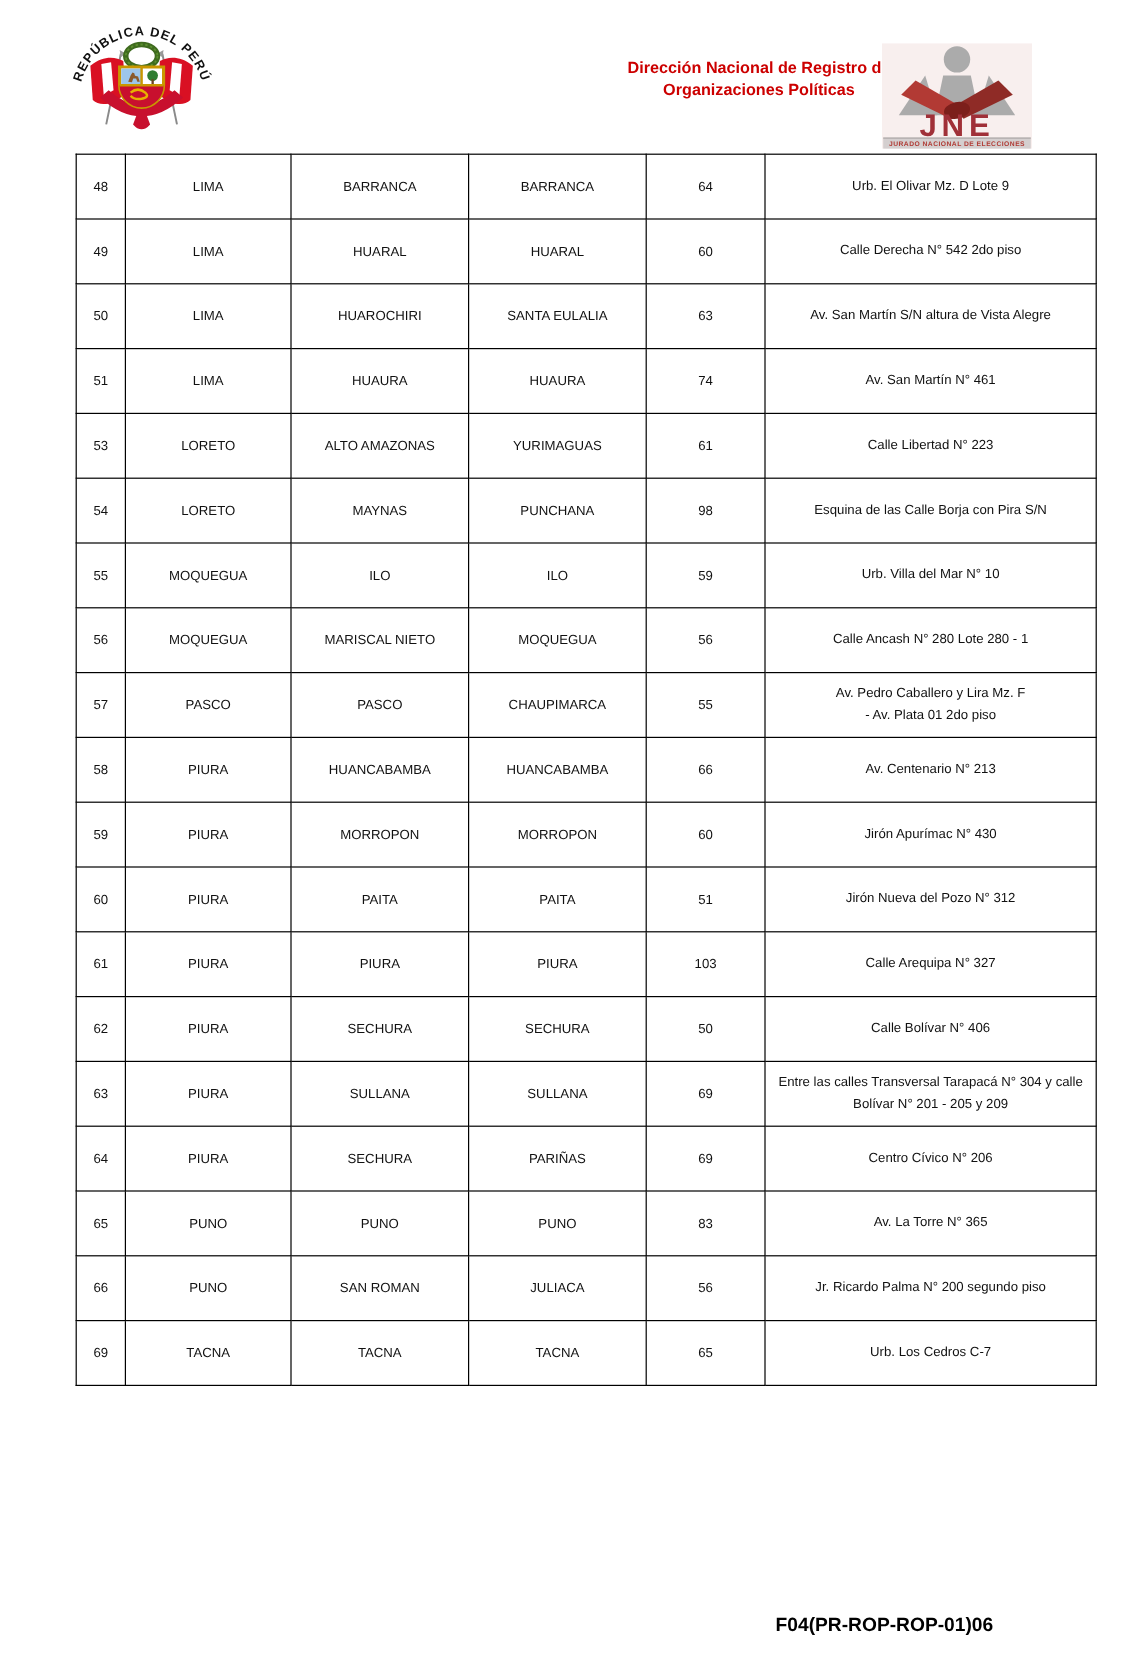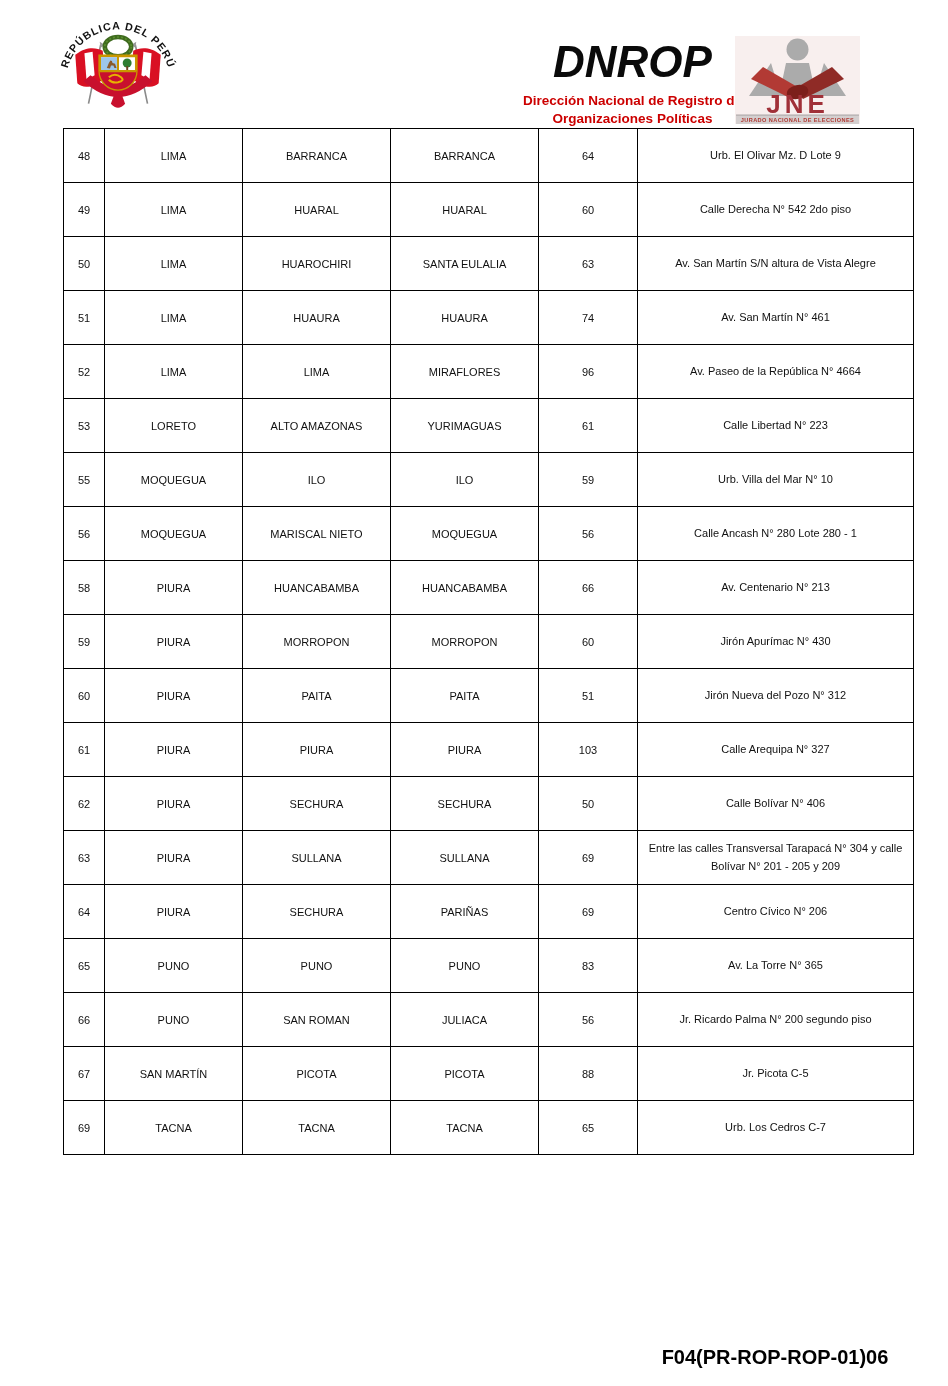--- a/index.html
+++ b/index.html
@@ -18,21 +18,21 @@
   table.offices td { border:1.5px solid #000; font-size:11px; color:#111; text-align:center; vertical-align:middle; padding:2px 6px; overflow:hidden; }
   table.offices tr { height:54px; }
   td.c0 { width:41px; }
   td.c1 { width:138px; }
   td.c2 { width:148px; }
   td.c3 { width:148px; }
   td.c4 { width:99px; }
   td.c5 { width:276px; white-space:pre-line; line-height:1.6; }
 
   
-  .form-code { position:absolute; left:637px; top:1346px; width:276px; text-align:center; font-size:20px; font-weight:bold; color:#000; }
+  .form-code { position:absolute; left:599px; top:1346px; width:276px; text-align:center; font-size:16px; font-weight:bold; color:#000; }
 </style>
 </head>
 <body>
 
 <div class="page">
 
   <svg class="coat" viewBox="0 0 118 106" aria-hidden="true">
     <path id="sealArc" d="M 9,60 A 51,51 0 0 1 109,60" fill="none"></path>
     <text font-size="10.5" font-weight="bold" fill="#111" style="font-family:'Liberation Sans',sans-serif; letter-spacing:1px;">
       <textPath href="#sealArc" startOffset="50%" text-anchor="middle">REPÚBLICA DEL PERÚ</textPath>
@@ -59,21 +59,20 @@
     <path d="M 48,57 l 2,-5 l 1.5,-2.5 l 1.5,0.6 l 0.6,2 l 2.5,0.6 l 1.4,4.3 l -2,0 l -1,-2.6 l -2.4,0 l -1,3 Z" fill="#8a5a2b"></path>
     <circle cx="68" cy="52" r="4.4" fill="#2F7D32"></circle>
     <rect x="67.1" y="55" width="1.9" height="4.5" fill="#6b4423"></rect>
     <line x1="59" y1="45" x2="59" y2="60" stroke="#C99700" stroke-width="2"></line>
     <path d="M 41,60 H 77 A 18,18 0 0 1 41,60 Z" fill="#C8102E"></path>
     <path d="M 50,66 q 6,-5 12,0 q 4,3.5 -3,5 q -6,1 -9,-2.5" fill="none" stroke="#E8B100" stroke-width="2"></path>
     <line x1="41" y1="60" x2="77" y2="60" stroke="#C99700" stroke-width="2"></line>
   </svg>
 
   <div class="dnrop-block">
-    <div class="dnrop-title">DNROP</div>
     <div class="dnrop-sub">
       <div>Dirección Nacional de Registro de</div>
       <div>Organizaciones Políticas</div>
     </div>
   </div>
 
   <svg class="jne-logo" viewBox="0 0 125 88" aria-hidden="true">
     <rect x="0" y="0" width="125" height="88" fill="#F8EFEE"></rect>
 
     <circle cx="62.5" cy="13.5" r="11" fill="#ABABAB"></circle>
@@ -118,54 +117,63 @@
           <td class="c4">63</td>
           <td class="c5">Av. San Martín S/N altura de Vista Alegre</td>
         </tr>
         <tr>
           <td class="c0">51</td>
           <td class="c1">LIMA</td>
           <td class="c2">HUAURA</td>
           <td class="c3">HUAURA</td>
           <td class="c4">74</td>
           <td class="c5">Av. San Martín N° 461</td>
-        </tr>
-        <tr>
-          <td class="c0">52</td>
-          <td class="c1">LIMA</td>
-          <td class="c2">LIMA</td>
-          <td class="c3">MIRAFLORES</td>
-          <td class="c4">96</td>
-          <td class="c5">Av. Paseo de la República N° 4664</td>
         </tr>
         <tr>
           <td class="c0">53</td>
           <td class="c1">LORETO</td>
           <td class="c2">ALTO AMAZONAS</td>
           <td class="c3">YURIMAGUAS</td>
           <td class="c4">61</td>
           <td class="c5">Calle Libertad N° 223</td>
         </tr>
         <tr>
+          <td class="c0">54</td>
+          <td class="c1">LORETO</td>
+          <td class="c2">MAYNAS</td>
+          <td class="c3">PUNCHANA</td>
+          <td class="c4">98</td>
+          <td class="c5">Esquina de las Calle Borja con Pira S/N</td>
+        </tr>
+        <tr>
           <td class="c0">55</td>
           <td class="c1">MOQUEGUA</td>
           <td class="c2">ILO</td>
           <td class="c3">ILO</td>
           <td class="c4">59</td>
           <td class="c5">Urb. Villa del Mar N° 10</td>
         </tr>
         <tr>
           <td class="c0">56</td>
           <td class="c1">MOQUEGUA</td>
           <td class="c2">MARISCAL NIETO</td>
           <td class="c3">MOQUEGUA</td>
           <td class="c4">56</td>
           <td class="c5">Calle Ancash N° 280 Lote 280 - 1</td>
         </tr>
         <tr>
+          <td class="c0">57</td>
+          <td class="c1">PASCO</td>
+          <td class="c2">PASCO</td>
+          <td class="c3">CHAUPIMARCA</td>
+          <td class="c4">55</td>
+          <td class="c5">Av. Pedro Caballero y Lira Mz. F
+- Av. Plata 01 2do piso</td>
+        </tr>
+        <tr>
           <td class="c0">58</td>
           <td class="c1">PIURA</td>
           <td class="c2">HUANCABAMBA</td>
           <td class="c3">HUANCABAMBA</td>
           <td class="c4">66</td>
           <td class="c5">Av. Centenario N° 213</td>
         </tr>
         <tr>
           <td class="c0">59</td>
           <td class="c1">PIURA</td>
@@ -225,28 +233,20 @@
         </tr>
         <tr>
           <td class="c0">66</td>
           <td class="c1">PUNO</td>
           <td class="c2">SAN ROMAN</td>
           <td class="c3">JULIACA</td>
           <td class="c4">56</td>
           <td class="c5">Jr. Ricardo Palma N° 200 segundo piso</td>
         </tr>
         <tr>
-          <td class="c0">67</td>
-          <td class="c1">SAN MARTÍN</td>
-          <td class="c2">PICOTA</td>
-          <td class="c3">PICOTA</td>
-          <td class="c4">88</td>
-          <td class="c5">Jr. Picota C-5</td>
-        </tr>
-        <tr>
           <td class="c0">69</td>
           <td class="c1">TACNA</td>
           <td class="c2">TACNA</td>
           <td class="c3">TACNA</td>
           <td class="c4">65</td>
           <td class="c5">Urb. Los Cedros C-7</td>
         </tr>
       </tbody>
   </table>
 

